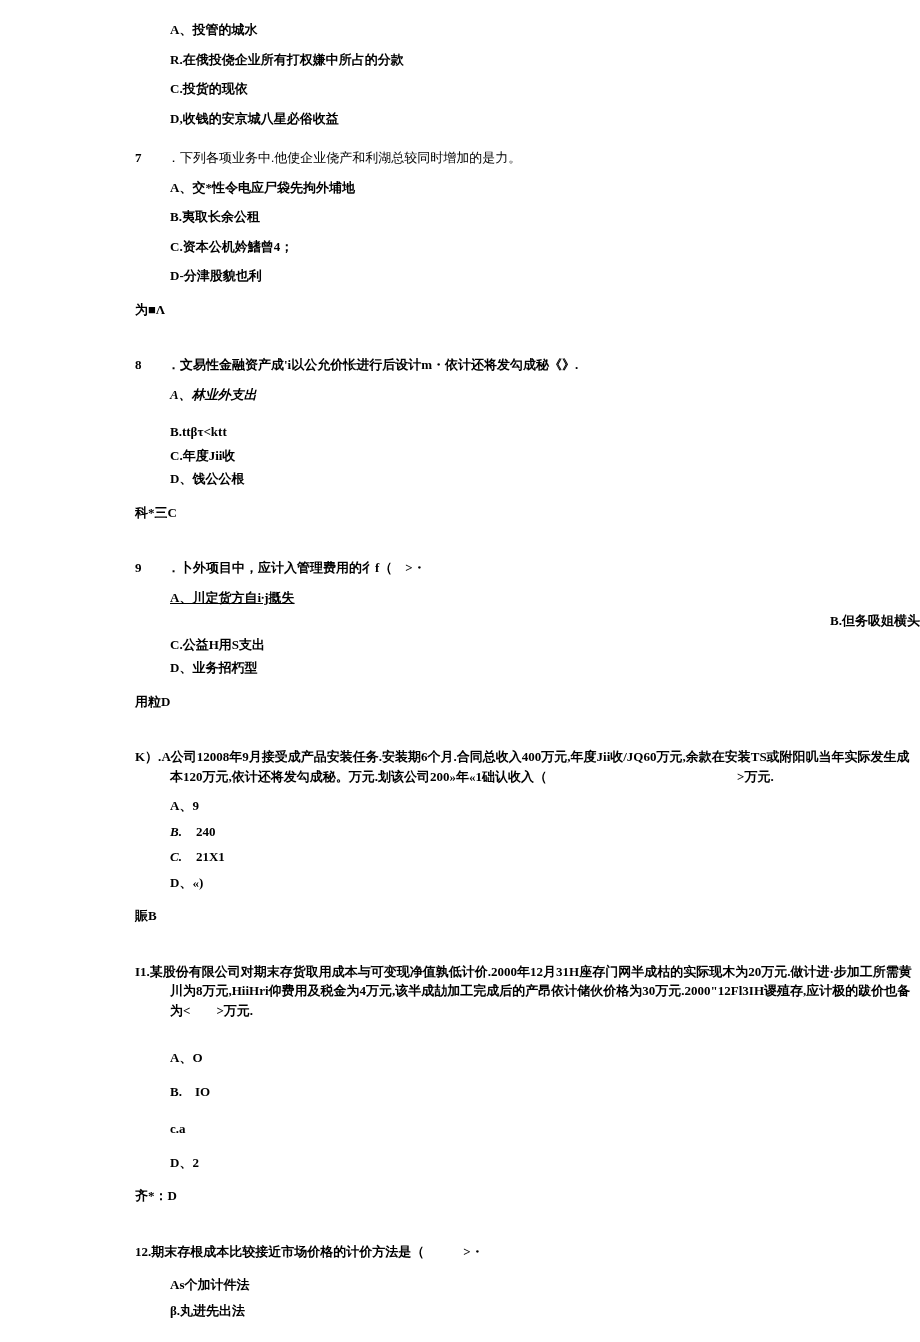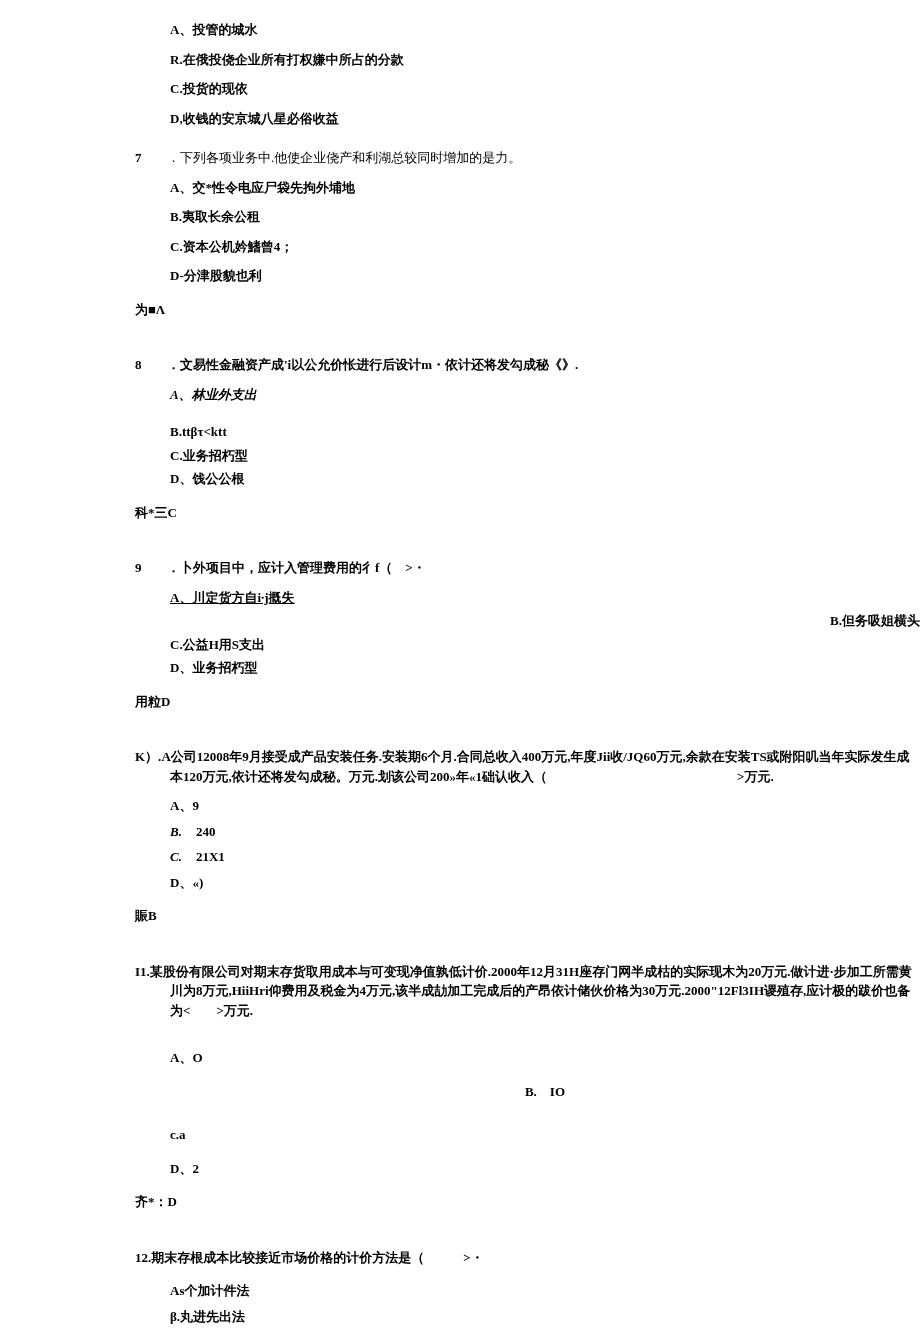--- a/index.html
+++ b/index.html
@@ -72,21 +72,21 @@
 <div class="question-stem">
   <span class="num bold">8</span><span class="bold">．文易性金融资产成'i以公允价怅进行后设计m・依计还将发勾成秘《》.</span>
 </div>
 <div class="option" style="margin-top:6px;margin-bottom:18px;">
   <span class="bold italic">A、林业外支出</span>
 </div>
 <div class="option" style="margin-top:4px;margin-bottom:4px;">
   <span class="bold">B.ttβτ&lt;ktt</span>
 </div>
 <div class="option" style="margin-top:4px;margin-bottom:4px;">
-  <span class="bold">C.业务招朽型</span>
+  <span class="bold">C.年度Jii收</span>
 </div>
 <div class="option" style="margin-top:4px;margin-bottom:8px;">
   <span class="bold">D、饯公公根</span>
 </div>
 <div class="answer-line bold">科*三C</div>
 
 <div class="question-stem">
   <span class="num bold">9</span><span class="bold">．卜外项目中，应计入管理费用的彳f（　&gt;・</span>
 </div>
 <div class="option" style="margin-top:6px;margin-bottom:4px;text-decoration:underline;">
@@ -119,21 +119,21 @@
   <span class="bold">D、«)</span>
 </div>
 <div class="answer-line bold">賑B</div>
 
 <div class="question-text-block">
   <span class="bold">I1.</span><span class="bold">某股份有限公司对期末存货取用成本与可变现净值孰低计价.2000年12月31H座存门网半成枯的实际现木为20万元.做计进·步加工所需黄川为8万元,HiiHri仰费用及税金为4万元,该半成劼加工完成后的产昂依计储伙价格为30万元.2000"12Fl3IH谡殖存,应计极的跋价也备为&lt;　　&gt;万元.</span>
 </div>
 <div class="option spacer-top">
   <span class="bold">A、O</span>
 </div>
-<div class="option" style="margin-top:14px;margin-bottom:24px;text-align:center;">
+<div class="option" style="margin-top:14px;margin-bottom:18px;">
   <span class="bold">B.　IO</span>
 </div>
 <div class="option" style="margin-top:14px;margin-bottom:14px;">
   <span class="bold">c.a</span>
 </div>
 <div class="option" style="margin-top:14px;margin-bottom:14px;">
   <span class="bold">D、2</span>
 </div>
 <div class="answer-line bold" style="margin-top:8px;font-family:Liberation Serif, serif;">齐*：D</div>
 

